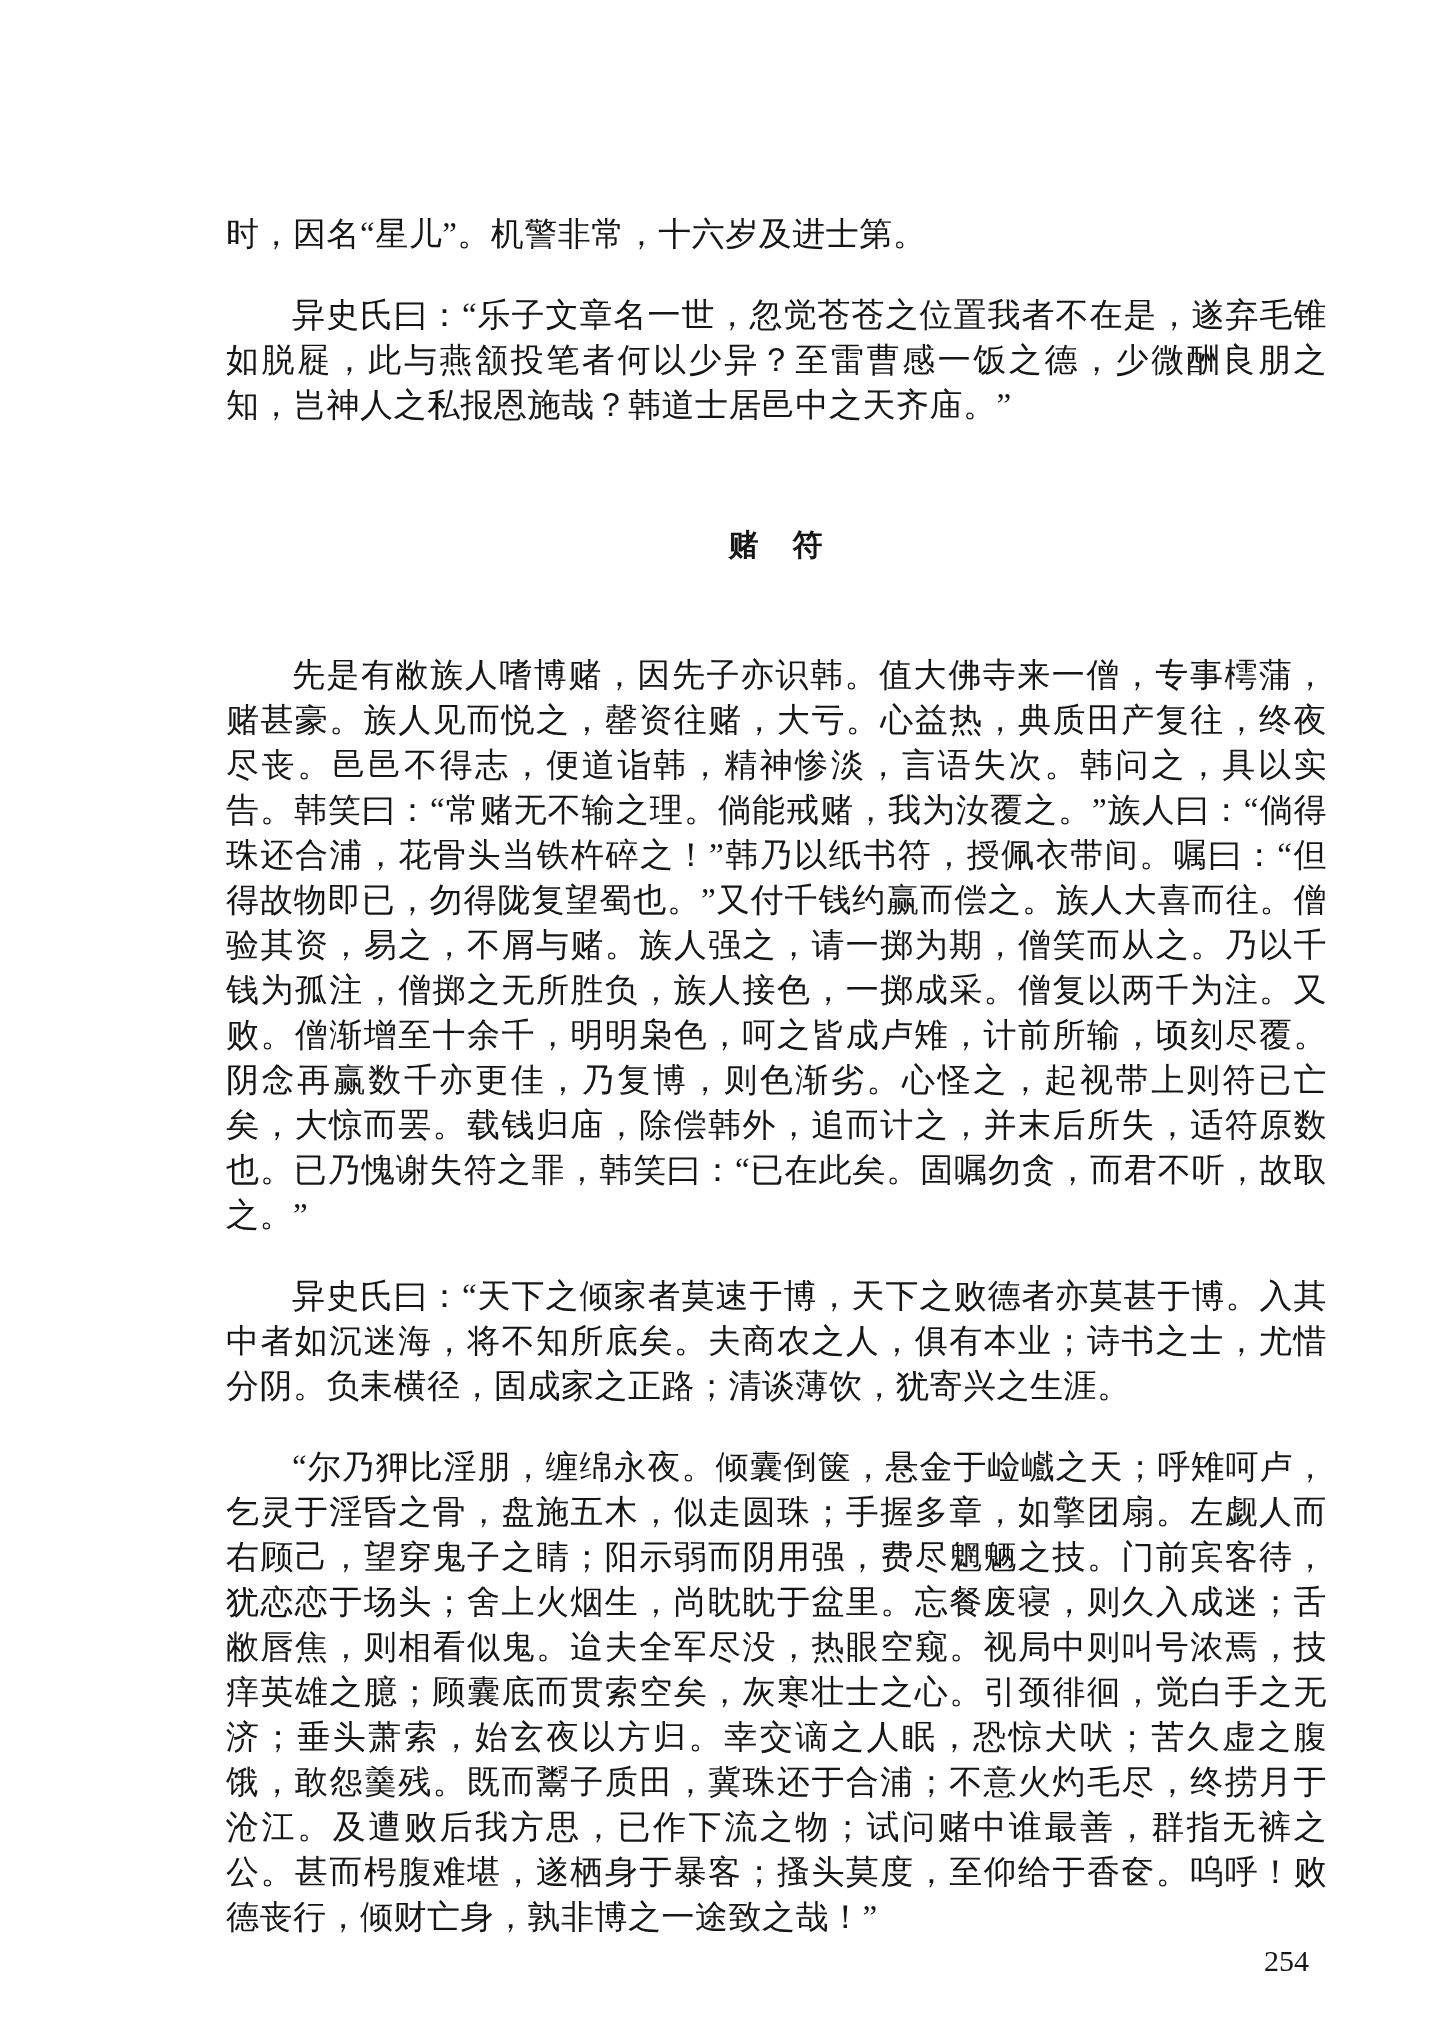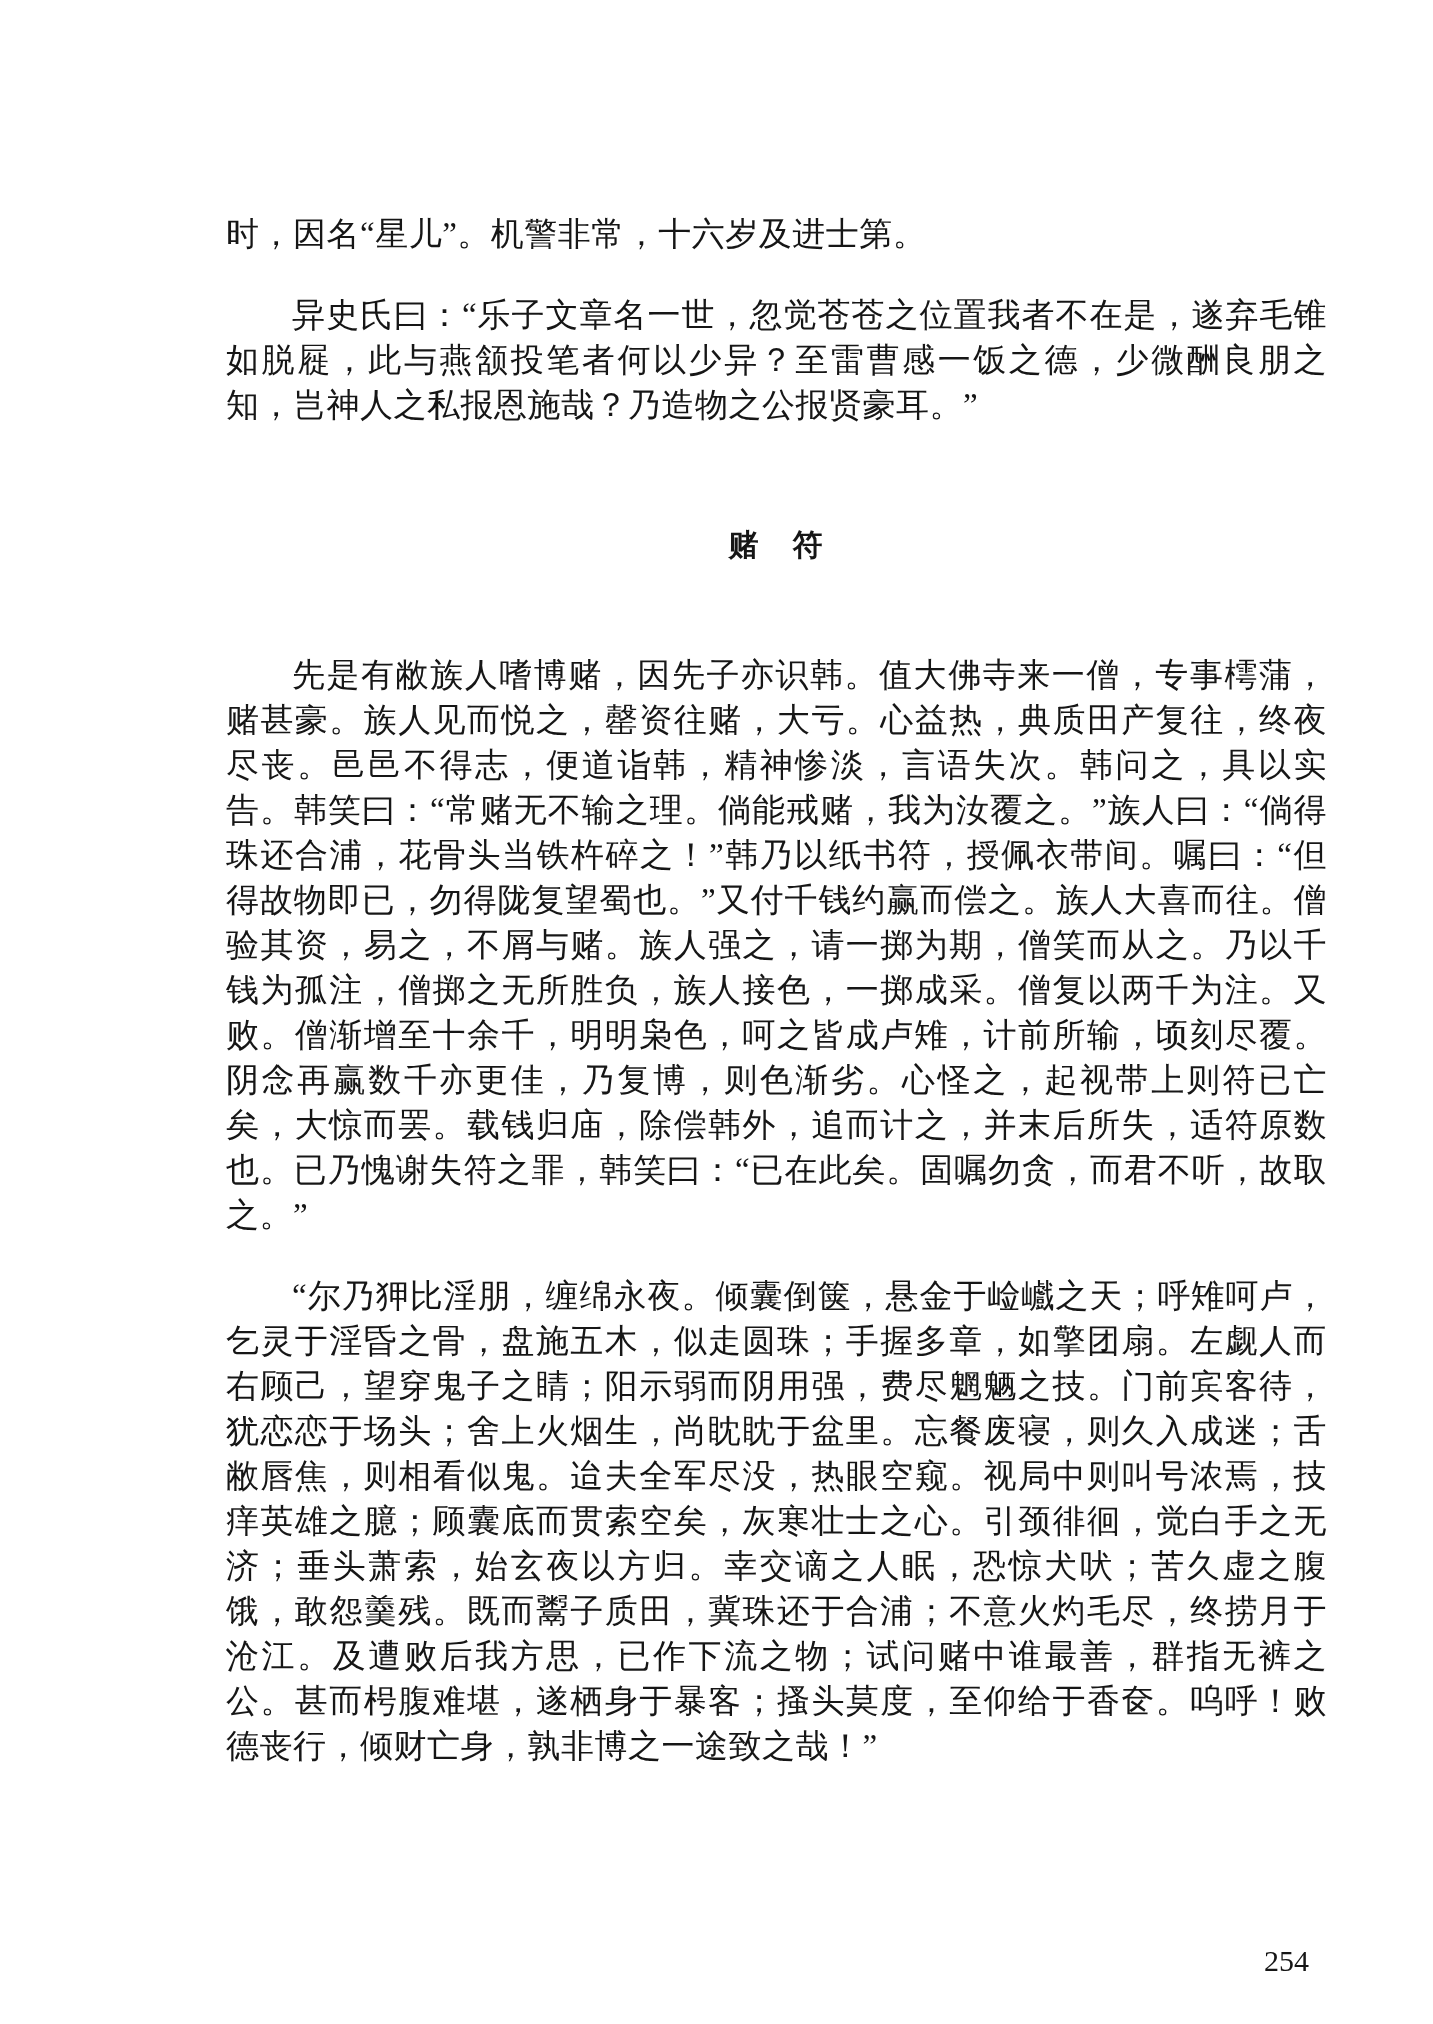--- a/index.html
+++ b/index.html
@@ -50,26 +50,27 @@
   }
 </style>
 </head>
 <body>
 
 <div class="page">
   <div class="content">
 
     <p class="para no-indent">时，因名“星儿”。机警非常，十六岁及进士第。</p>
 
-    <p class="para">异史氏曰：“乐子文章名一世，忽觉苍苍之位置我者不在是，遂弃毛锥如脱屣，此与燕颔投笔者何以少异？至雷曹感一饭之德，少微酬良朋之知，岂神人之私报恩施哉？乃造物之公报贤豪耳。”</p>
+    <p class="para">异史氏曰：“乐子文章名一世，忽觉苍苍之位置我者不在是，遂弃毛锥如脱屣，此与燕颔投笔者何以少异？至雷曹感一饭之德，少微酬良朋之知，岂神人之私报恩施哉？韩道士居邑中之天齐庙。”</p>
 
     <h1 class="story-title">赌　符</h1>
 
 
     <p class="para">先是有敝族人嗜博赌，因先子亦识韩。值大佛寺来一僧，专事樗蒲，赌甚豪。族人见而悦之，罄资往赌，大亏。心益热，典质田产复往，终夜尽丧。邑邑不得志，便道诣韩，精神惨淡，言语失次。韩问之，具以实告。韩笑曰：“常赌无不输之理。倘能戒赌，我为汝覆之。”族人曰：“倘得珠还合浦，花骨头当铁杵碎之！”韩乃以纸书符，授佩衣带间。嘱曰：“但得故物即已，勿得陇复望蜀也。”又付千钱约赢而偿之。族人大喜而往。僧验其资，易之，不屑与赌。族人强之，请一掷为期，僧笑而从之。乃以千钱为孤注，僧掷之无所胜负，族人接色，一掷成采。僧复以两千为注。又败。僧渐增至十余千，明明枭色，呵之皆成卢雉，计前所输，顷刻尽覆。阴念再赢数千亦更佳，乃复博，则色渐劣。心怪之，起视带上则符已亡矣，大惊而罢。载钱归庙，除偿韩外，追而计之，并末后所失，适符原数也。已乃愧谢失符之罪，韩笑曰：“已在此矣。固嘱勿贪，而君不听，故取之。”</p>
 
+    <p class="para">异史氏曰：“天下之倾家者莫速于博，天下之败德者亦莫甚于博。入其中者如沉迷海，将不知所底矣。夫商农之人，俱有本业；诗书之士，尤惜分阴。负耒横径，固成家之正路；清谈薄饮，犹寄兴之生涯。</p>
 
     <p class="para">“尔乃狎比淫朋，缠绵永夜。倾囊倒箧，悬金于崄巇之天；呼雉呵卢，乞灵于淫昏之骨，盘施五木，似走圆珠；手握多章，如擎团扇。左觑人而右顾己，望穿鬼子之睛；阳示弱而阴用强，费尽魍魉之技。门前宾客待，犹恋恋于场头；舍上火烟生，尚眈眈于盆里。忘餐废寝，则久入成迷；舌敝唇焦，则相看似鬼。迨夫全军尽没，热眼空窥。视局中则叫号浓焉，技痒英雄之臆；顾囊底而贯索空矣，灰寒壮士之心。引颈徘徊，觉白手之无济；垂头萧索，始玄夜以方归。幸交谪之人眠，恐惊犬吠；苦久虚之腹饿，敢怨羹残。既而鬻子质田，冀珠还于合浦；不意火灼毛尽，终捞月于沧江。及遭败后我方思，已作下流之物；试问赌中谁最善，群指无裤之公。甚而枵腹难堪，遂栖身于暴客；搔头莫度，至仰给于香奁。呜呼！败德丧行，倾财亡身，孰非博之一途致之哉！”</p>
 
   </div>
 
   <div class="page-number">254</div>
 </div>
 
 </body></html>

